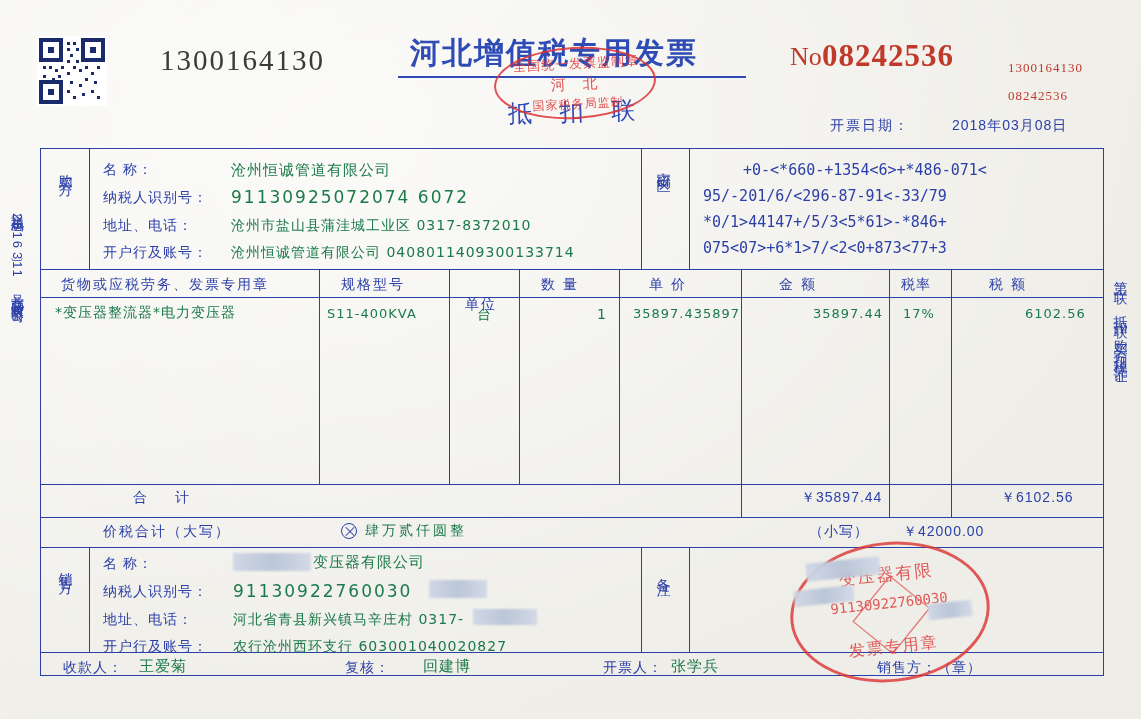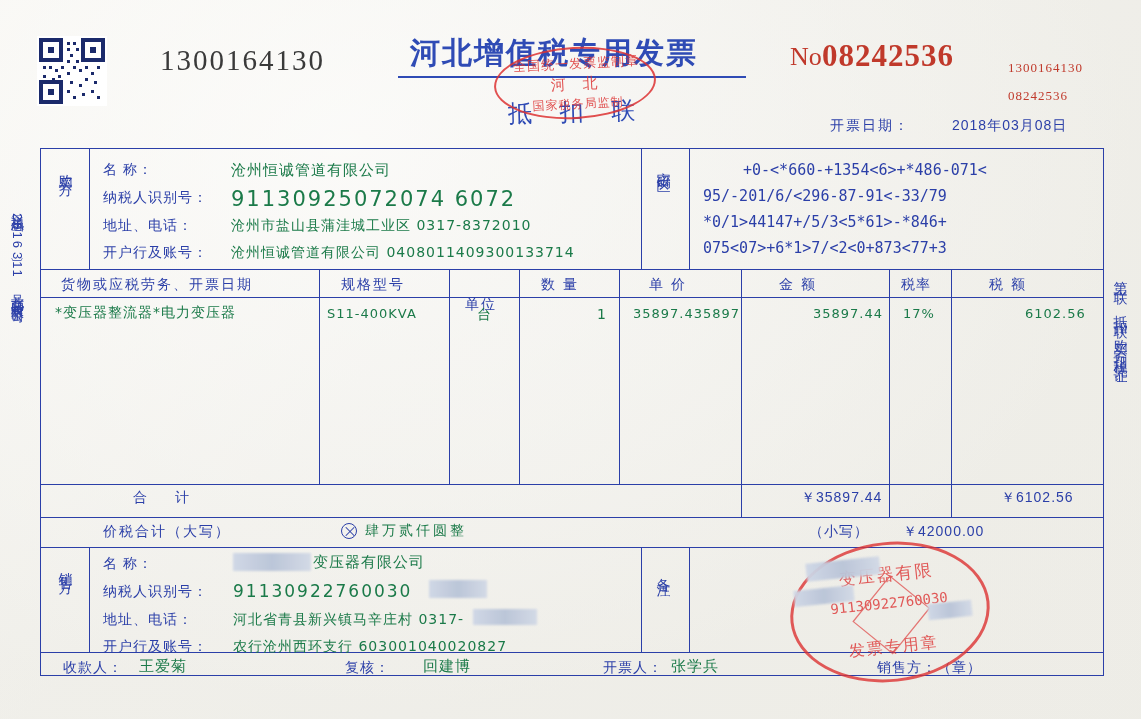--- a/index.html
+++ b/index.html
@@ -276,35 +276,35 @@
     <div class="vline" style="left:48px;  top:398px; height:105px;"></div>
     <div class="vline" style="left:600px; top:398px; height:105px;"></div>
     <div class="vline" style="left:648px; top:398px; height:105px;"></div>
 
     <div class="vert" style="left:16px; top:14px;">购买方</div>
 
     <div class="cell" style="left:62px; top:12px;">名      称：</div>
     <div class="cell hand" style="left:190px; top:12px; font-size:15px;">沧州恒诚管道有限公司</div>
 
     <div class="cell" style="left:62px; top:40px;">纳税人识别号：</div>
-    <div class="cell hand" style="left:190px; top:38px; font-size:21px; letter-spacing:2px;">91130925072074 6072</div>
+    <div class="cell hand" style="left:190px; top:38px; font-size:17px; letter-spacing:2px;">91130925072074 6072</div>
 
     <div class="cell" style="left:62px; top:68px;">地址、电话：</div>
     <div class="cell hand" style="left:190px; top:68px;">沧州市盐山县蒲洼城工业区  0317-8372010</div>
 
     <div class="cell" style="left:62px; top:95px;">开户行及账号：</div>
     <div class="cell hand" style="left:190px; top:95px;">沧州恒诚管道有限公司  0408011409300133714</div>
 
     <div class="vert" style="left:614px; top:12px;">密码区</div>
     <div class="crypt" style="left:662px; top:10px;margin-left:40px;">+0-&lt;*660-+1354&lt;6&gt;+*486-071&lt;</div>
     <div class="crypt" style="left:662px; top:36px;">95/-201/6/&lt;296-87-91&lt;-33/79</div>
     <div class="crypt" style="left:662px; top:62px;">*0/1&gt;44147+/5/3&lt;5*61&gt;-*846+</div>
     <div class="crypt" style="left:662px; top:88px;">075&lt;07&gt;+6*1&gt;7/&lt;2&lt;0+873&lt;77+3</div>
 
-    <div class="cell" style="left:20px;  top:127px; letter-spacing:2px;">货物或应税劳务、开票日期</div>
+    <div class="cell" style="left:20px;  top:127px; letter-spacing:2px;">货物或应税劳务、发票专用章</div>
     <div class="cell" style="left:300px; top:127px; letter-spacing:2px;">规格型号</div>
     <div class="cell" style="left:424px; top:123px; letter-spacing:2px;margin-top:24px;">单位</div>
     <div class="cell" style="left:500px; top:127px; letter-spacing:2px;">数 量</div>
     <div class="cell" style="left:608px; top:127px; letter-spacing:2px;">单 价</div>
     <div class="cell" style="left:738px; top:127px; letter-spacing:2px;">金    额</div>
     <div class="cell" style="left:860px; top:127px;">税率</div>
     <div class="cell" style="left:948px; top:127px; letter-spacing:2px;">税    额</div>
 
     <div class="cell hand" style="left:14px;  top:155px;">*变压器整流器*电力变压器</div>
     <div class="cell hand" style="left:286px; top:157px; font-size:13px;">S11-400KVA</div>

